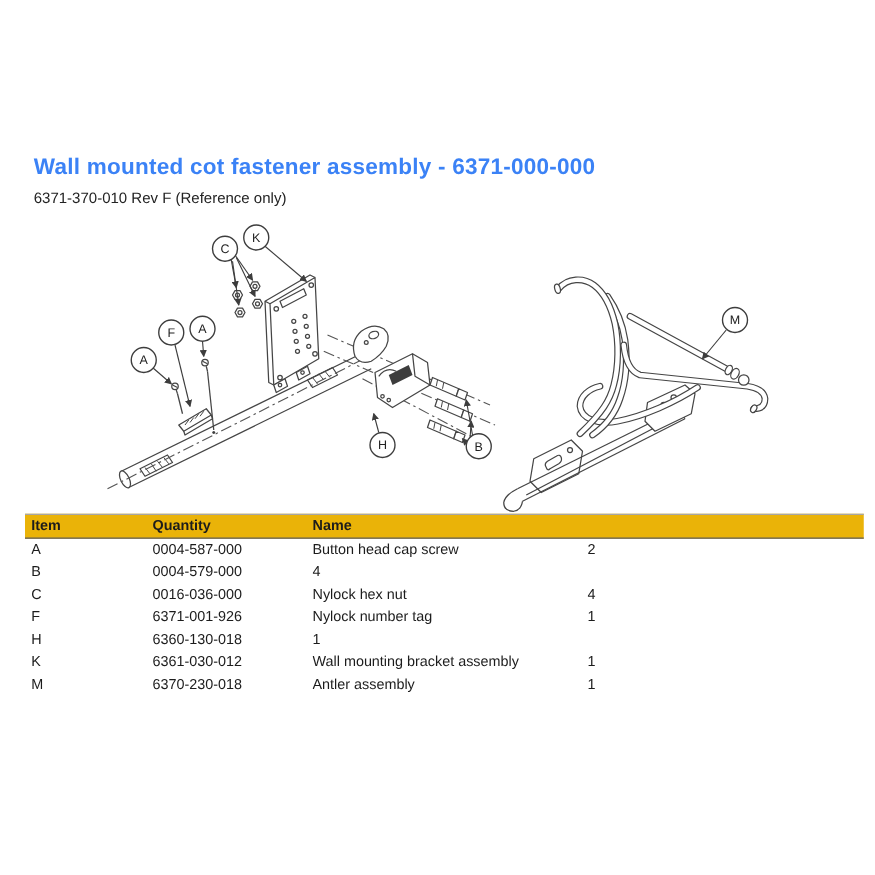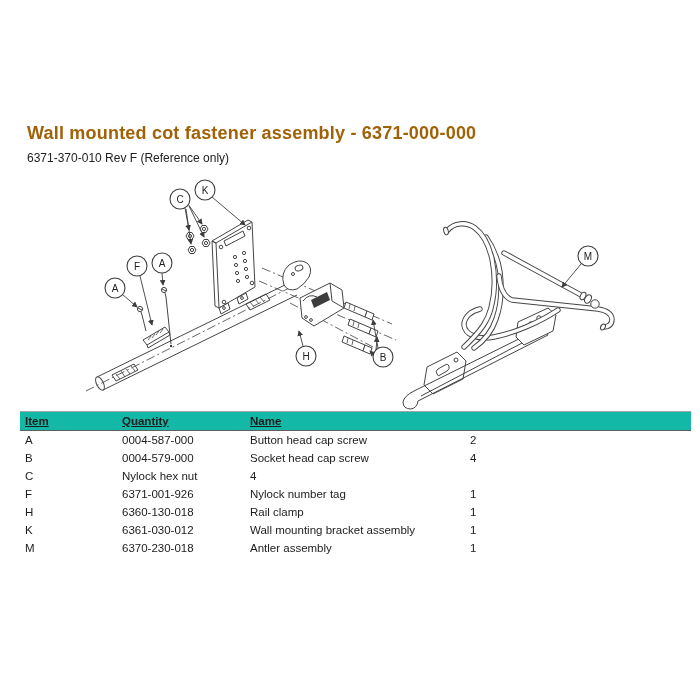--- a/index.html
+++ b/index.html
@@ -2,21 +2,21 @@
 <html><head>
 <meta charset="utf-8">
 <style>
   html,body{margin:0;padding:0;}
   body{
     width:700px;height:700px;position:relative;background:#ffffff;
     font-family:"Liberation Sans",sans-serif;color:#1c1c1c;overflow:hidden;
   }
   .title{
     position:absolute;left:27px;top:123px;font-size:18px;font-weight:bold;
-    color:#a16207;letter-spacing:.2px;white-space:nowrap;
+    color:#3b82f6;letter-spacing:.2px;white-space:nowrap;
   }
   .subtitle{
     position:absolute;left:27px;top:151px;font-size:12px;color:#222;white-space:nowrap;
   }
   #diagram{position:absolute;left:0;top:0;}
 
   
   .ln{fill:none;stroke:#454545;stroke-width:1;stroke-linejoin:round;}
   .lnw{fill:#ffffff;stroke:#454545;stroke-width:1;stroke-linejoin:round;}
   .fillw{fill:#ffffff;stroke:none;}
@@ -25,21 +25,21 @@
   .dashdot{fill:none;stroke:#555;stroke-width:.9;stroke-dasharray:9 3 2 3;}
   .tube{fill:none;stroke:#454545;stroke-width:5.4;stroke-linecap:round;stroke-linejoin:round;}
   .core{fill:none;stroke:#ffffff;stroke-width:3.5;stroke-linecap:round;stroke-linejoin:round;}
   .leader{fill:none;stroke:#3d3d3d;stroke-width:.9;marker-end:url(#arr);}
   .callout circle{fill:#fff;stroke:#3d3d3d;stroke-width:1.1;}
   .callout text{font-family:"Liberation Sans",sans-serif;font-size:10px;fill:#222;text-anchor:middle;}
 
   
   .parts-table{position:absolute;left:20px;top:411px;width:671px;font-size:11.5px;}
   .thead,.trow{display:grid;grid-template-columns:97px 128px 220px 1fr;padding-left:5px;height:18px;line-height:18px;}
-  .thead{font-weight:bold;background:#14b8a6;border-top:1px solid #a6a6a6;border-bottom:1px solid #5f5f5f;text-decoration:underline;}
+  .thead{font-weight:bold;background:#eab308;border-top:1px solid #a6a6a6;border-bottom:1px solid #5f5f5f;}
   .trow span,.thead span{white-space:nowrap;overflow:hidden;}
 </style>
 </head>
 <body>
 
 <div class="title">Wall mounted cot fastener assembly - 6371-000-000</div>
 <div class="subtitle">6371-370-010 Rev F (Reference only)</div>
 
 <svg id="diagram" width="700" height="700" viewBox="0 0 700 700">
   <defs>
@@ -253,38 +253,37 @@
   </div>
   <div class="trow">
     <span>A</span>
     <span>0004-587-000</span>
     <span>Button head cap screw</span>
     <span>2</span>
   </div>
   <div class="trow">
     <span>B</span>
     <span>0004-579-000</span>
-    <span>Socket head cap screw</span>
     <span>4</span>
   </div>
   <div class="trow">
     <span>C</span>
+    <span>0016-036-000</span>
     <span>Nylock hex nut</span>
     <span>4</span>
   </div>
   <div class="trow">
     <span>F</span>
     <span>6371-001-926</span>
     <span>Nylock number tag</span>
     <span>1</span>
   </div>
   <div class="trow">
     <span>H</span>
     <span>6360-130-018</span>
-    <span>Rail clamp</span>
     <span>1</span>
   </div>
   <div class="trow">
     <span>K</span>
     <span>6361-030-012</span>
     <span>Wall mounting bracket assembly</span>
     <span>1</span>
   </div>
   <div class="trow">
     <span>M</span>

